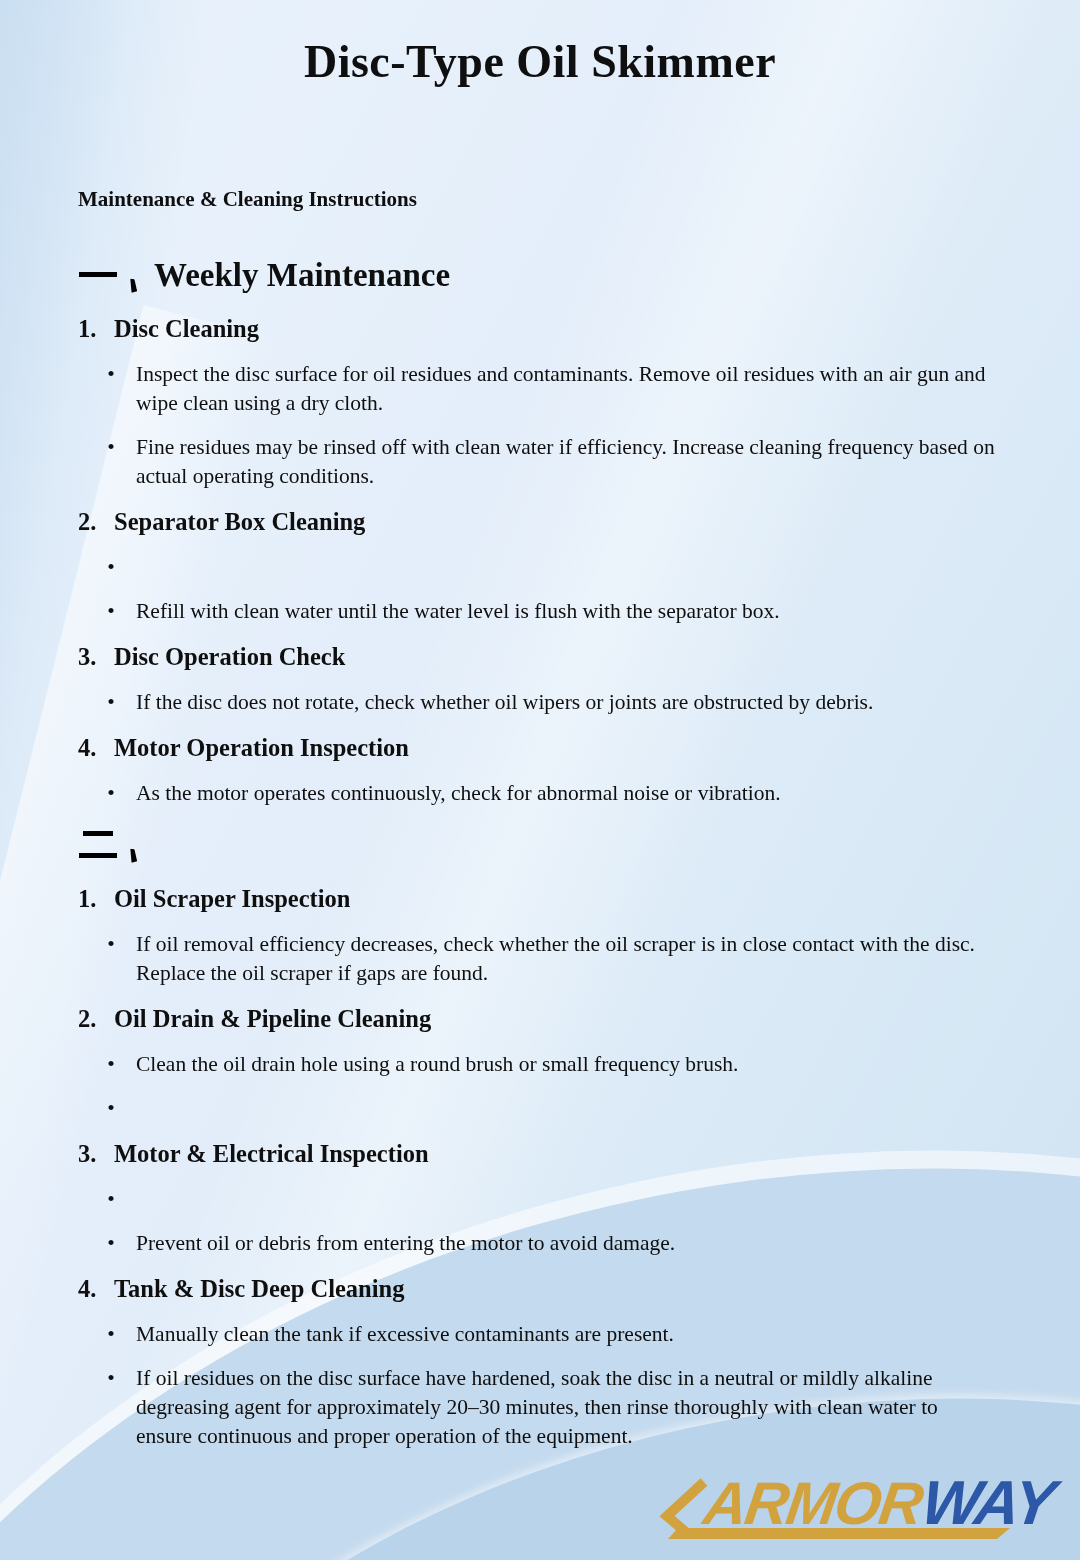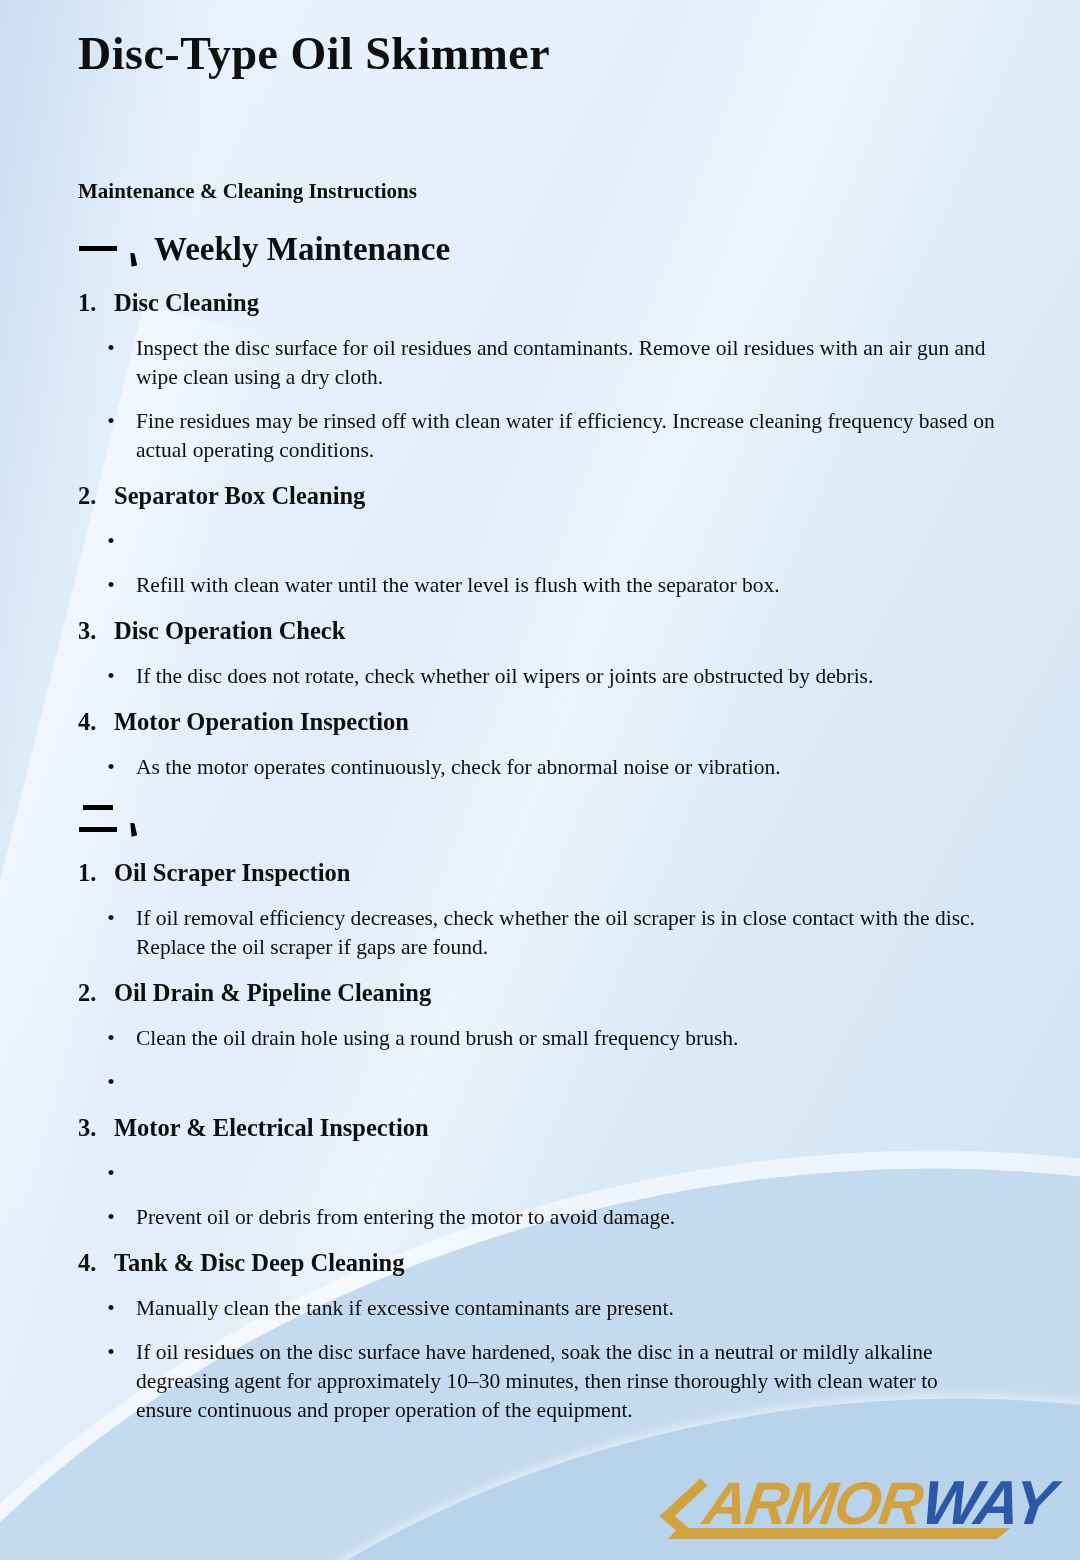--- a/index.html
+++ b/index.html
@@ -22,24 +22,24 @@
     background:linear-gradient(90deg,rgba(255,255,255,.55),rgba(255,255,255,0));transform:rotate(14deg);}
   .wave-white{position:absolute;width:2100px;height:1500px;border-radius:50%;
     background:rgba(255,255,255,.55);right:-760px;top:1166px;transform:rotate(-12deg);}
   .wave-blue{position:absolute;width:2100px;height:1500px;border-radius:50%;
     background:#c4daee;right:-760px;top:1184px;transform:rotate(-12deg);}
   .wave-deep{position:absolute;width:1600px;height:1000px;border-radius:50%;
     background:#b9d3ea;right:-560px;top:1408px;transform:rotate(-9deg);
     box-shadow:0 -4px 10px rgba(255,255,255,.5);}
   
   .content{position:relative;z-index:1;}
-  .doc-title{margin:0;padding:28px 78px 0;
+  .doc-title{margin:0;padding:36px 78px 0;text-align:center;
     font-size:46px;line-height:1.15;font-weight:bold;letter-spacing:.5px;}
   .doc-subtitle{margin:90px 0 0;padding:0 78px;font-size:21px;line-height:40px;font-weight:bold;}
-  .sections{padding:0 78px;margin-top:15px;}
+  .sections{padding:0 78px;margin-top:33px;}
   .sec-heading{display:flex;align-items:center;height:46px;margin-top:14px;}
   .cjk-num{width:40px;height:46px;display:flex;flex-direction:column;justify-content:center;
     gap:17px;margin-right:10px;}
   .cjk-num .bar{display:block;height:5px;background:#000;width:38px;margin:0 auto;border:0;}
   .cjk-num .bar.short{width:30px;}
   .cjk-comma{width:10px;height:14px;background:#000;margin-right:16px;align-self:center;
     transform:translateY(11px) rotate(10deg);
     clip-path:polygon(10% 0, 52% 0, 100% 82%, 48% 100%);}
   .sec-title{font-size:33px;font-weight:bold;line-height:46px;white-space:nowrap;}
   .item-heading{display:flex;margin-top:15px;font-size:24.5px;font-weight:bold;line-height:32px;}
@@ -162,21 +162,21 @@
         <div class="item-heading">
           <span class="item-num">4.</span>
           <span class="item-title">Tank &amp; Disc Deep Cleaning</span>
         </div>
         <div class="bullet-row">
           <span class="bullet-dot">•</span>
           <span class="bullet-text">Manually clean the tank if excessive contaminants are present.</span>
         </div>
         <div class="bullet-row">
           <span class="bullet-dot">•</span>
-          <span class="bullet-text">If oil residues on the disc surface have hardened, soak the disc in a neutral or mildly alkaline degreasing agent for approximately 10–30 minutes, then rinse thoroughly with clean water to ensure continuous and proper operation of the equipment.</span>
+          <span class="bullet-text">If oil residues on the disc surface have hardened, soak the disc in a neutral or mildly alkaline degreasing agent for approximately 20–30 minutes, then rinse thoroughly with clean water to ensure continuous and proper operation of the equipment.</span>
         </div>
       </div>
   </div>
 
   <div class="logo">
     <svg class="logo-mark" viewBox="0 0 410 92" xmlns="http://www.w3.org/2000/svg" aria-hidden="true">
       <path class="chev" d="M54 12 L17 46 L38 64"></path>
       <path class="bar-shape" d="M28 58 L360 58 L347 69 L18 69 Z"></path>
     </svg>
     <span class="brand gold">ARMOR</span>

